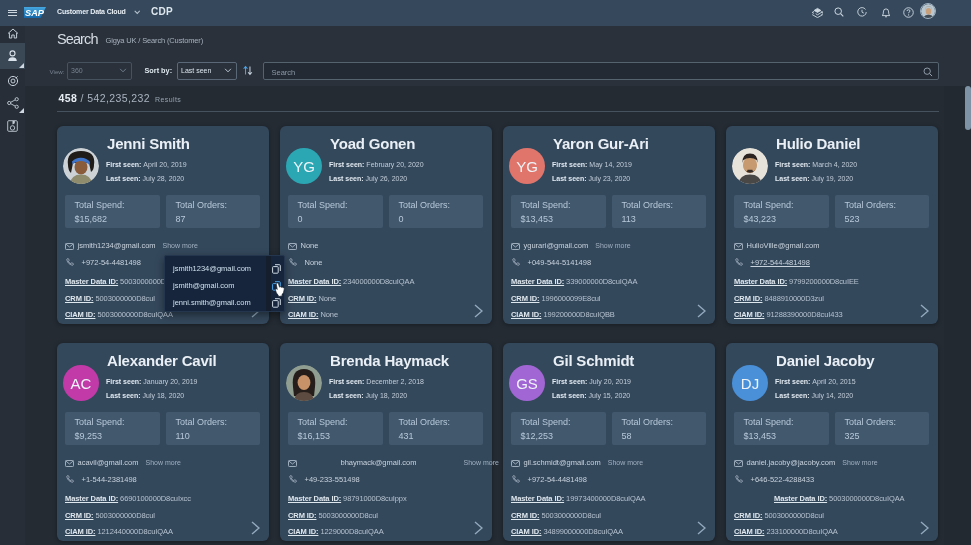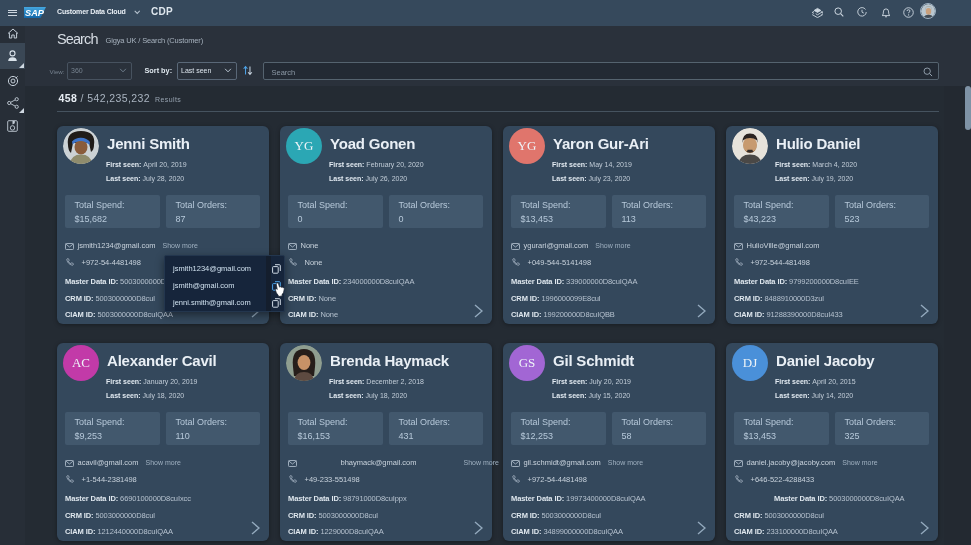--- a/index.html
+++ b/index.html
@@ -46,32 +46,32 @@
 #count { left:58.5px; top:93px; font-size:10.5px; line-height:11px; color:#a9b4c0; letter-spacing:0.4px; }
 #count b { color:#e7edf3; }
 #count .r { font-size:7px; color:#97a3b0; margin-left:5px; }
 #sep { left:57px; top:111px; width:882px; height:1px; background:#46535f; }
 #gutter { left:944px; top:86px; width:27px; height:459px; background:#232931; }
 #thumb { left:965px; top:86px; width:5.5px; height:44px; background:#7f93a6; border-radius:3px; }
 
 
 .card { position:absolute; width:212px; height:198px; background:#34485c; border-radius:6px; box-shadow:0 1px 4px rgba(0,0,0,0.35); }
 .card > div, .card > svg { position:absolute; }
-.cav { left:6px; top:2px; width:36px; height:36px; border-radius:50%;
-  display:flex; align-items:center; justify-content:center; font-size:13px; color:#eef4f8; overflow:hidden;font-family:Liberation Serif, serif; }
+.cav { left:6px; top:22px; width:36px; height:36px; border-radius:50%;
+  display:flex; align-items:center; justify-content:center; font-size:15px; color:#eef4f8; overflow:hidden; }
 .cname { left:50px; top:9.5px; font-size:15px; line-height:15px; font-weight:bold; color:#e9eff5; letter-spacing:-0.2px; white-space:nowrap; }
 .seen { left:49px; font-size:7px; line-height:8px; color:#c2cdd8; white-space:nowrap; }
 .seen b { color:#e2eaf1; }
 .stat { top:69px; height:33px; background:#42586d; border-radius:2px;
   padding:4px 0 0 10px; font-size:9px; line-height:13.8px; color:#b7c9da; }
 .crow { left:7.5px; font-size:7.5px; line-height:9px; color:#c9d3dd; display:flex; align-items:center; white-space:nowrap; }
 .cic { width:13px; display:inline-block; flex:none; }
 .sm { margin-left:7px; font-size:7px; color:#9fb0c0; }
 .idrow { left:8px; font-size:7.5px; line-height:9px; color:#b6c2cf; white-space:nowrap; letter-spacing:-0.1px; }
-.idrow b { color:#dfe7ee; }
+.idrow b { color:#dfe7ee;text-decoration:underline; }
 
 
 #popup { left:164px; top:255px; width:121px; height:57px; background:#16253b;
   border:1px solid #23364e; border-radius:2px; box-shadow:0 3px 8px rgba(0,0,0,0.45); }
 .prow { left:173px; font-size:7.5px; line-height:9px; color:#cfe0ee; white-space:nowrap; z-index:5; }
 .pic { left:272px; z-index:5; }
 #pstrip { left:266px; top:256px; width:5px; height:55px; background:rgba(18,24,32,0.5); z-index:5; }
 #cursor { left:272.5px; top:282px; z-index:6; }
 </style></head>
 <body>
@@ -213,21 +213,21 @@
 <div class="stat" style="left:108.5px;width:94px;">Total Orders:<br>523</div>
 <div class="crow" style="top:115px;">
         <span class="cic" style="margin-top:1px">
           <svg width="9" height="7" viewBox="0 0 9 7">
             <rect x="0.5" y="0.5" width="8" height="6" rx="0.8" fill="none" stroke="#a9b8c6" stroke-width="0.9"></rect>
             <path d="M0.8 1 L4.5 4 L8.2 1" fill="none" stroke="#a9b8c6" stroke-width="0.9"></path>
           </svg>
         </span>
         <span class="ctx">HulioVille@gmail.com</span>
       </div>
-<div class="crow" style="top:131.5px;padding-left:1.5px;">
+<div class="crow" style="top:131.5px;padding-left:1.5px;text-decoration:underline;">
         <span class="cic">
           <svg width="8" height="8" viewBox="0 0 8 8">
             <path d="M1.2 0.8 Q0.6 1 0.9 2.1 Q1.4 4 2.7 5.3 Q4 6.6 5.9 7.1 Q7 7.4 7.2 6.8 L7.4 5.9 Q7.4 5.5 6.9 5.3 L5.7 4.9 Q5.3 4.8 5.1 5.1 L4.8 5.6 Q3.9 5.3 3.3 4.7 Q2.7 4.1 2.4 3.2 L2.9 2.9 Q3.2 2.7 3.1 2.3 L2.7 1.1 Q2.5 0.6 2.1 0.7Z" fill="none" stroke="#a9b8c6" stroke-width="0.8"></path>
           </svg>
         </span>
         <span class="ctx" style="margin-left:2.5px">+972-544-481498</span>
       </div>
 <div class="idrow" style="top:151px;"><b>Master Data ID:</b> 9799200000D8cuIEE</div>
 <div class="idrow" style="top:167.5px;"><b>CRM ID:</b> 8488910000D3zul</div>
 <div class="idrow" style="top:184px;"><b>CIAM ID:</b> 91288390000D8cuI433</div>

